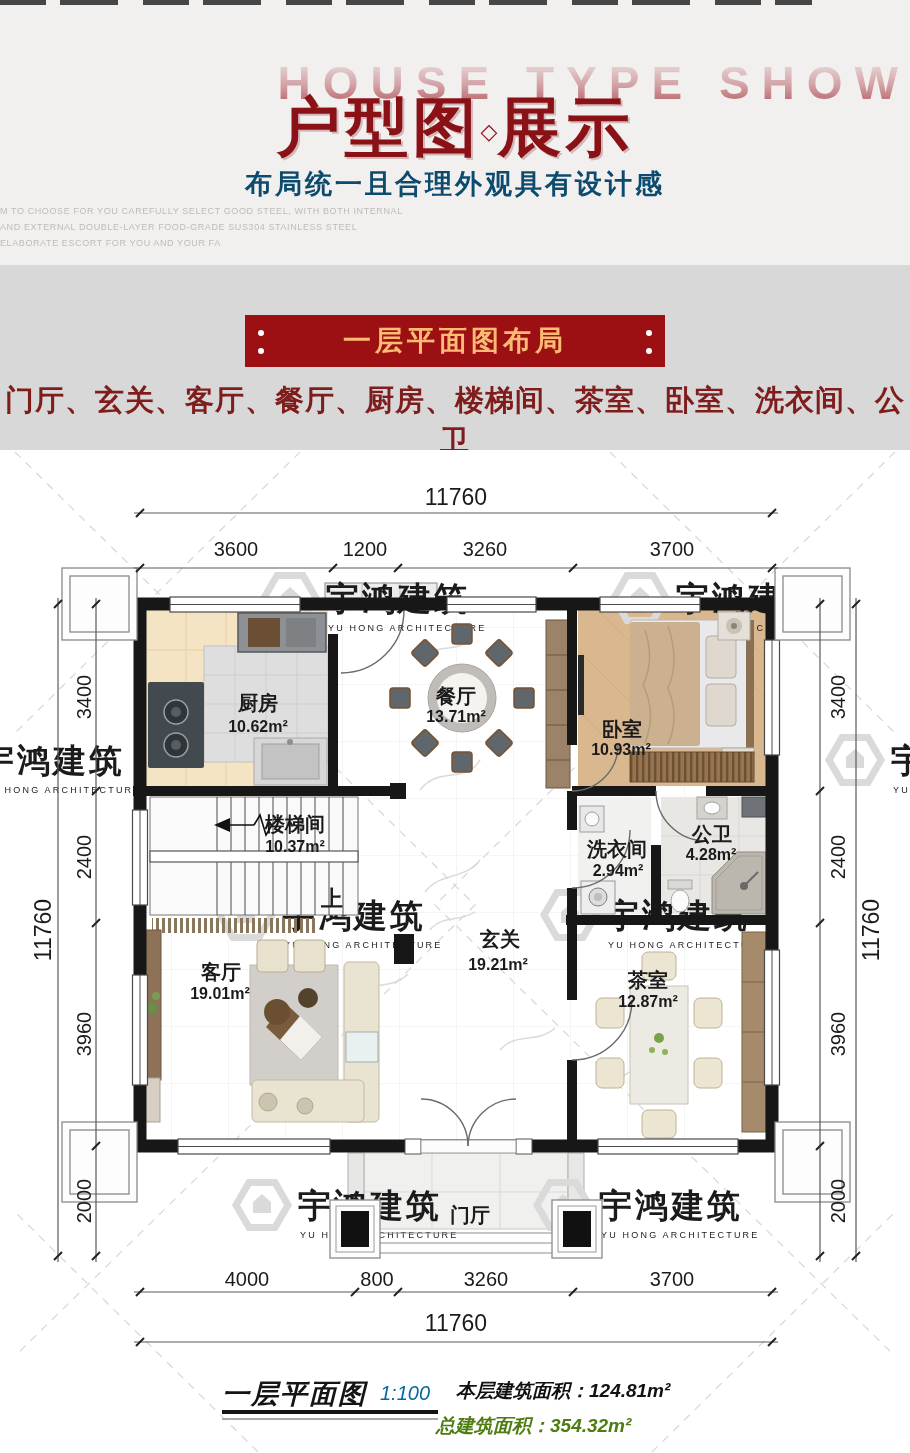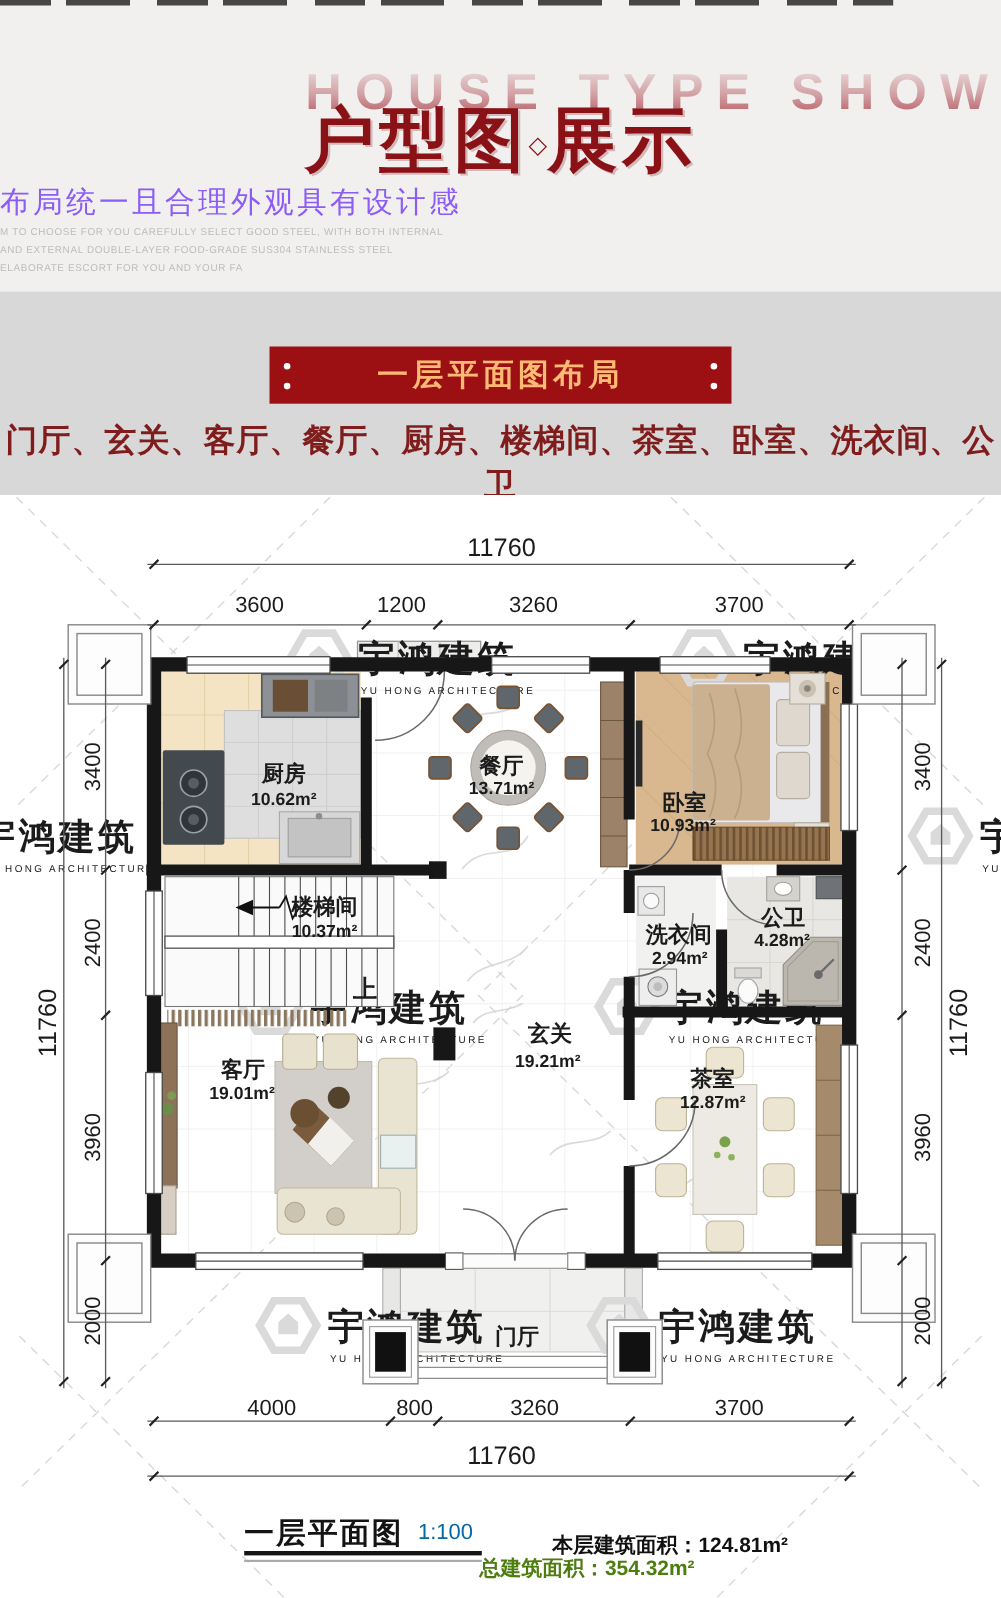--- a/index.html
+++ b/index.html
@@ -10,22 +10,22 @@
   .top-dashes{position:absolute;top:0;left:0;width:812px;height:5px;
      background:repeating-linear-gradient(90deg,#474747 0 46px,rgba(0,0,0,0) 46px 60px,#474747 60px 118px,rgba(0,0,0,0) 118px 143px);}
   .bg-title{position:absolute;top:56px;left:0;width:910px;text-align:right;
      font-size:46px;font-weight:bold;letter-spacing:12px;white-space:nowrap;
      background:linear-gradient(180deg,rgba(226,196,198,0.15) 0%,rgba(193,118,124,0.65) 55%,rgba(172,72,79,0.95) 100%);
      -webkit-background-clip:text;background-clip:text;color:transparent;}
   .main-title{position:absolute;top:84px;left:0;width:910px;display:flex;justify-content:center;align-items:center;
      color:#8a1216;font-weight:900;}
   .main-title .big{font-size:64px;letter-spacing:4px;text-shadow:2px 2px 0 rgba(120,20,24,0.25);}
   .main-title .dia{font-size:22px;font-weight:bold;transform:translateY(4px);}
-  .sub-title{position:absolute;top:166px;left:0;width:910px;text-align:left;
-     font-size:27px;font-weight:normal;letter-spacing:3px;color:#8b5cf6;}
+  .sub-title{position:absolute;top:166px;left:0;width:910px;text-align:center;
+     font-size:27px;font-weight:bold;letter-spacing:3px;color:#0c4a6e;}
   .en-lines{position:absolute;top:203px;left:0;width:910px;
      font-size:9px;line-height:16px;letter-spacing:0.6px;color:#bdbcbc;}
   
   .band{position:absolute;top:265px;left:0;width:910px;height:192px;background:#d9d8d8;}
   .banner{position:absolute;top:50px;left:245px;width:420px;height:52px;background:#9c1013;
      display:flex;align-items:center;justify-content:center;color:#fdba74;font-size:28px;
      font-weight:bold;letter-spacing:4px;}
   .dot{position:absolute;width:6px;height:6px;border-radius:50%;background:#ffffff;}
   .room-list{position:absolute;top:116px;left:0;width:910px;text-align:center;
      font-size:29px;font-weight:bold;letter-spacing:1px;color:#7f1d1d;}
@@ -45,26 +45,26 @@
   .dimline{stroke:#5a5a5a;stroke-width:1.2;fill:none;}
   .tick{stroke:#222;stroke-width:2;}
   .win{fill:#ffffff;stroke:#4a4a4a;stroke-width:1.2;}
   .winl{stroke:#4a4a4a;stroke-width:1;}
   .door{stroke:#6a6a6a;stroke-width:1.4;fill:none;}
   .pad{fill:#fdfdfd;stroke:#8a8a8a;stroke-width:1.3;}
   .vein{stroke:#d6d6d6;stroke-width:1.5;fill:none;opacity:0.9;}
   .dash{stroke:#cfcfcf;stroke-width:1.3;fill:none;stroke-dasharray:8 7;opacity:0.8;}
   .stair{stroke:#4d4d4d;stroke-width:1;}
   
-  .caption{position:absolute;top:1368px;left:0;width:720px;height:85px;}
+  .caption{position:absolute;top:1368px;left:0;width:720px;height:85px;font-style:italic;}
   .cap-title{position:absolute;left:222px;top:8px;font-size:27px;font-weight:bold;color:#141414;letter-spacing:2px;}
   .cap-scale{position:absolute;left:380px;top:14px;font-size:20px;color:#0369a1;}
   .cap-line1{position:absolute;left:222px;top:42px;width:216px;height:4px;background:#141414;}
   .cap-line2{position:absolute;left:222px;top:50px;width:216px;height:2px;background:#a9a9a9;}
-  .cap-a1{position:absolute;left:456px;top:24px;font-size:19px;font-weight:bold;color:#111;margin-left:46px;}
+  .cap-a1{position:absolute;left:456px;top:10px;font-size:19px;font-weight:bold;color:#111;}
   .cap-a2{position:absolute;left:436px;top:45px;font-size:19px;font-weight:bold;color:#4d7c0f;}
 </style>
 </head>
 <body>
 
 <div class="page">
 
   <div class="header">
     <div class="top-dashes"></div>
     <div class="bg-title">HOUSE TYPE SHOW</div>

